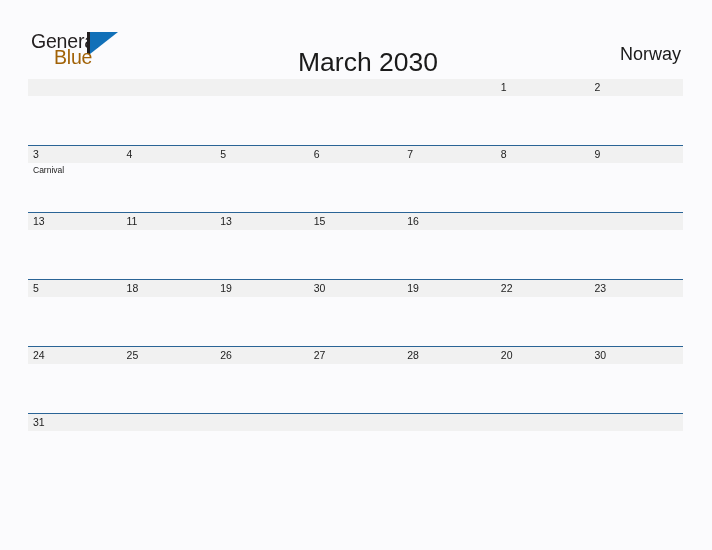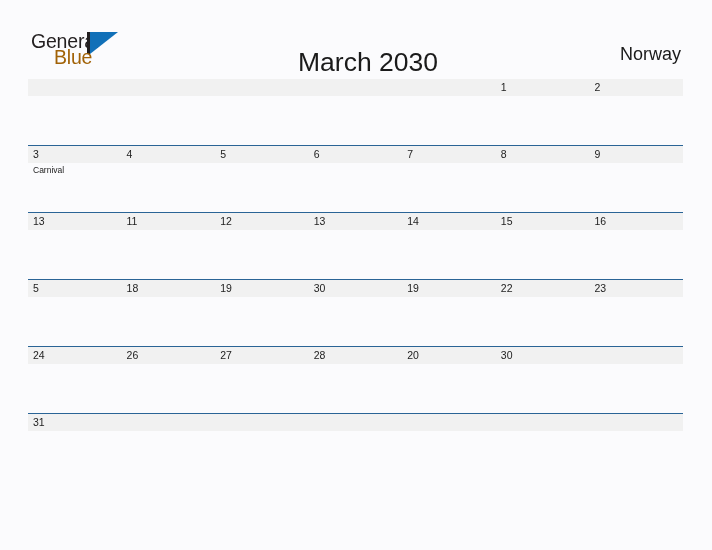--- a/index.html
+++ b/index.html
@@ -235,23 +235,21 @@
             <div class="event-cell"></div>
             <div class="event-cell"></div>
             <div class="event-cell"></div>
             <div class="event-cell"></div>
           </div>
         </div>
         <div class="week-row">
           <div class="date-band">
             <div class="date-cell">13</div>
             <div class="date-cell">11</div>
-            <div class="date-cell">12</div>
             <div class="date-cell">13</div>
-            <div class="date-cell">14</div>
             <div class="date-cell">15</div>
             <div class="date-cell">16</div>
           </div>
           <div class="event-band">
             <div class="event-cell"></div>
             <div class="event-cell"></div>
             <div class="event-cell"></div>
             <div class="event-cell"></div>
             <div class="event-cell"></div>
             <div class="event-cell"></div>
@@ -274,20 +272,21 @@
             <div class="event-cell"></div>
             <div class="event-cell"></div>
             <div class="event-cell"></div>
             <div class="event-cell"></div>
             <div class="event-cell"></div>
           </div>
         </div>
         <div class="week-row">
           <div class="date-band">
             <div class="date-cell">24</div>
+            <div class="date-cell">25</div>
             <div class="date-cell">26</div>
             <div class="date-cell">27</div>
             <div class="date-cell">28</div>
             <div class="date-cell">20</div>
             <div class="date-cell">30</div>
           </div>
           <div class="event-band">
             <div class="event-cell"></div>
             <div class="event-cell"></div>
             <div class="event-cell"></div>

